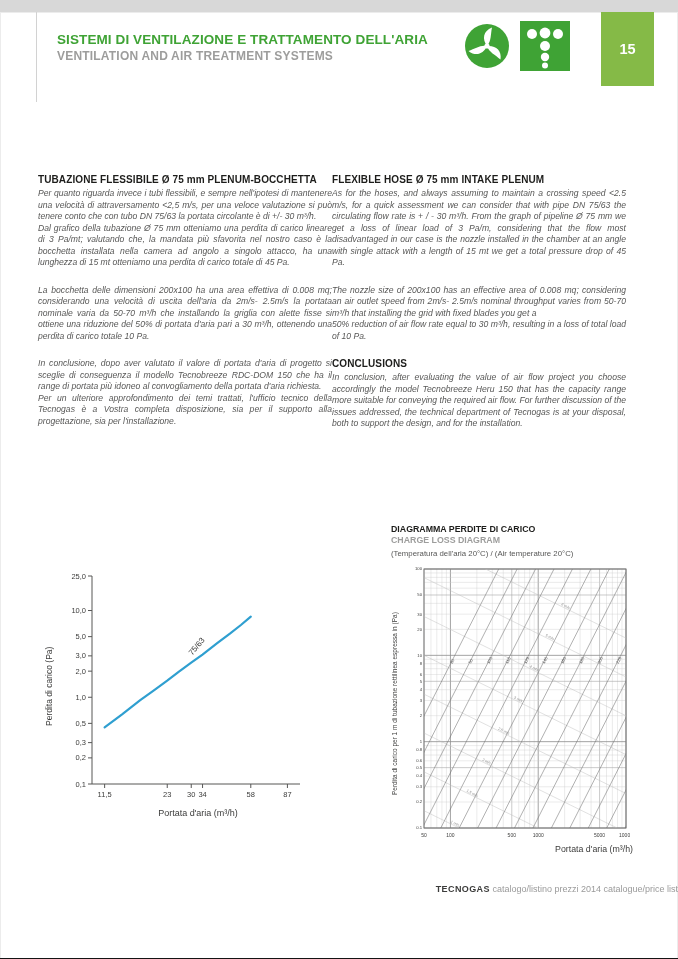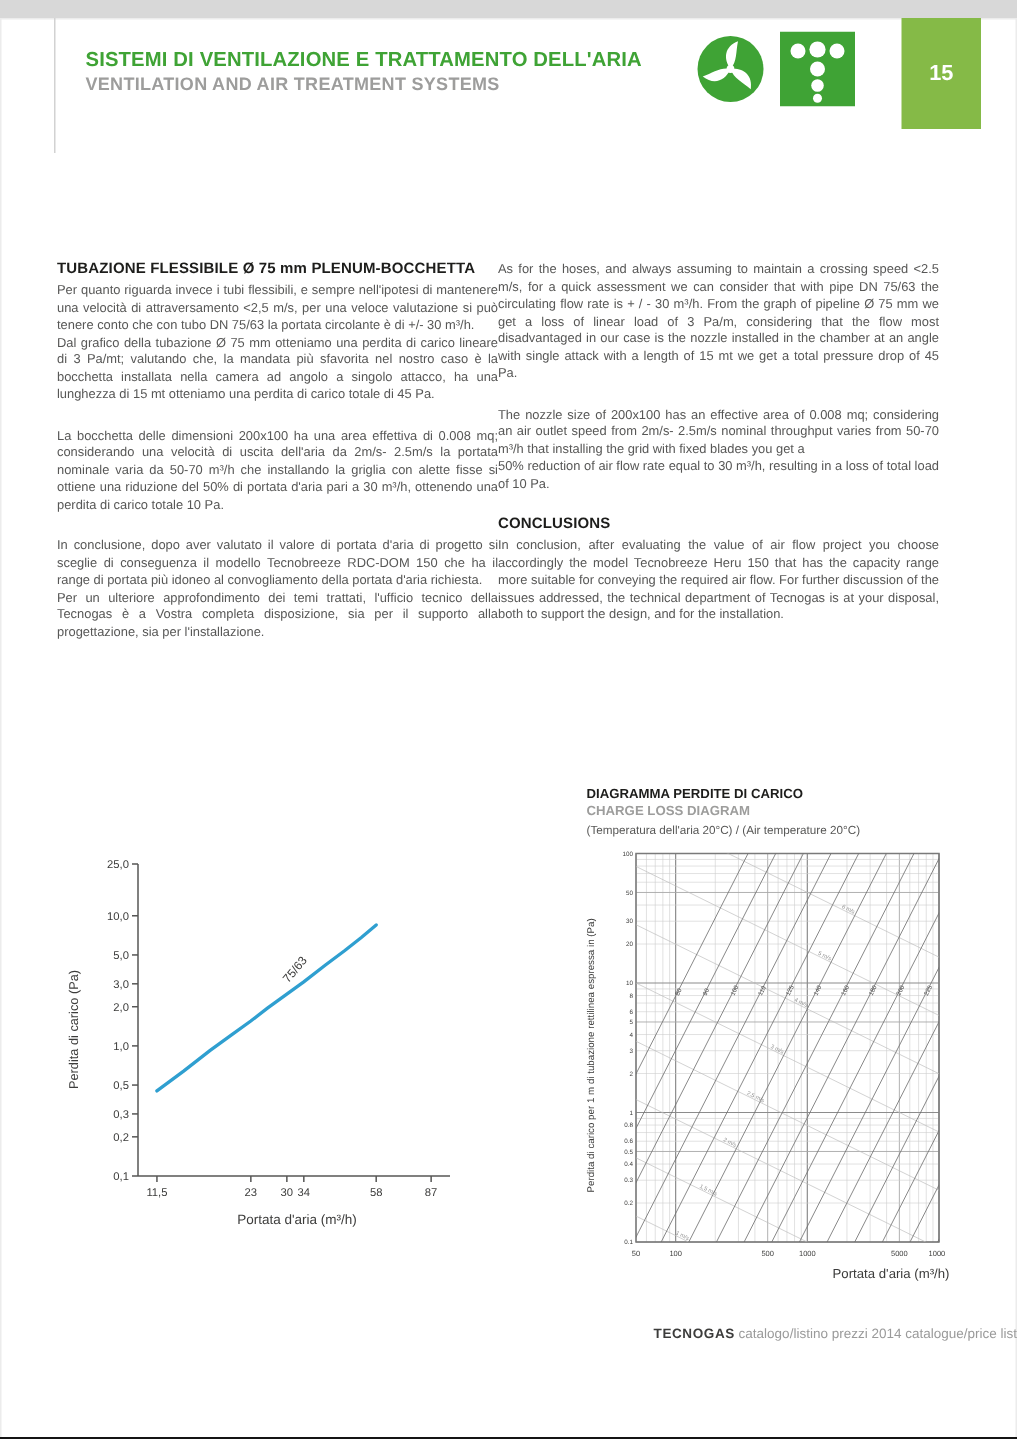--- a/index.html
+++ b/index.html
@@ -12,21 +12,21 @@
   .title2 { position:absolute; left:57px; top:37px; font-size:12px; font-weight:bold; color:#9d9d9c; letter-spacing:.2px; }
   .fan-logo { position:absolute; left:464px; top:11px; width:46px; height:46px; }
   .dots-logo { position:absolute; left:520px; top:9px; width:50px; height:50px; }
   .pagestrip { position:absolute; left:601px; top:0; width:53px; height:74px; background:#85ba47; color:#fff; display:flex; align-items:center; justify-content:center; font-weight:bold; font-size:14.5px; }
 
   
   .cols { position:absolute; left:38px; top:162px; width:602px; display:flex; }
   .col { width:294px; }
   .sec { margin-bottom:16px; }
   .sec h3 { margin:0 0 3px 0; font-size:10px; color:#1d1d1b; letter-spacing:.1px; }
-  .sec p { margin:0; font-size:8.6px; line-height:1.34; color:#575756; text-align:justify; white-space:pre-line; }
+  .sec p { margin:0; font-size:8.6px; line-height:1.34; color:#575756; text-align:justify; white-space:pre-line;font-style:italic; }
 
   
   .chart-left { position:absolute; left:44px; top:554px; display:flex; }
   .ylab { writing-mode:vertical-rl; transform:rotate(180deg); height:240px; display:flex; align-items:center; justify-content:center; font-size:8.5px; color:#3c3c3b; }
   .cl-body { display:flex; flex-direction:column; }
   .xlab { text-align:center; font-size:9px; color:#3c3c3b; margin-top:2px; padding-left:26px; }
 
   
   .chart-right { position:absolute; left:391px; top:512px; width:256px; }
   .ctitle { font-size:8.8px; font-weight:bold; color:#1d1d1b; }
@@ -93,20 +93,21 @@
       <div class="sec">
         <p>La bocchetta delle dimensioni 200x100 ha una area effettiva di 0.008 mq; considerando una velocità di uscita dell'aria da 2m/s- 2.5m/s la portata nominale varia da 50-70 m³/h che installando la griglia con alette fisse si ottiene una riduzione del 50% di portata d'aria pari a 30 m³/h, ottenendo una perdita di carico totale 10 Pa.</p>
       </div>
       <div class="sec">
         <p>In conclusione, dopo aver valutato il valore di portata d'aria di progetto si sceglie di conseguenza il modello Tecnobreeze RDC-DOM 150 che ha il range di portata più idoneo al convogliamento della portata d'aria richiesta.
 Per un ulteriore approfondimento dei temi trattati, l'ufficio tecnico della Tecnogas è a Vostra completa disposizione, sia per il supporto alla progettazione, sia per l'installazione.</p>
       </div>
     </div>
     <div class="col">
       <div class="sec">
+        <h3>FLEXIBLE HOSE Ø 75 mm INTAKE PLENUM</h3>
         <p>As for the hoses, and always assuming to maintain a crossing speed &lt;2.5 m/s, for a quick assessment we can consider that with pipe DN 75/63 the circulating flow rate is + / - 30 m³/h. From the graph of pipeline Ø 75 mm we get a loss of linear load of 3 Pa/m, considering that the flow most disadvantaged in our case is the nozzle installed in the chamber at an angle with single attack with a length of 15 mt we get a total pressure drop of 45 Pa.</p>
       </div>
       <div class="sec">
         <p>The nozzle size of 200x100 has an effective area of 0.008 mq;  considering an air outlet speed from 2m/s- 2.5m/s nominal throughput varies from 50-70 m³/h that installing the grid with fixed blades you get a
 50% reduction of air flow rate equal to 30 m³/h, resulting in a loss of total load of 10 Pa.</p>
       </div>
       <div class="sec">
         <h3>CONCLUSIONS</h3>
         <p>In conclusion, after evaluating the value of air flow project you choose accordingly the model Tecnobreeze Heru 150 that has the capacity range more suitable for conveying the required air flow. For further discussion of the issues addressed, the technical department of Tecnogas is at your disposal, both to support the design, and for the installation.</p>
       </div>

